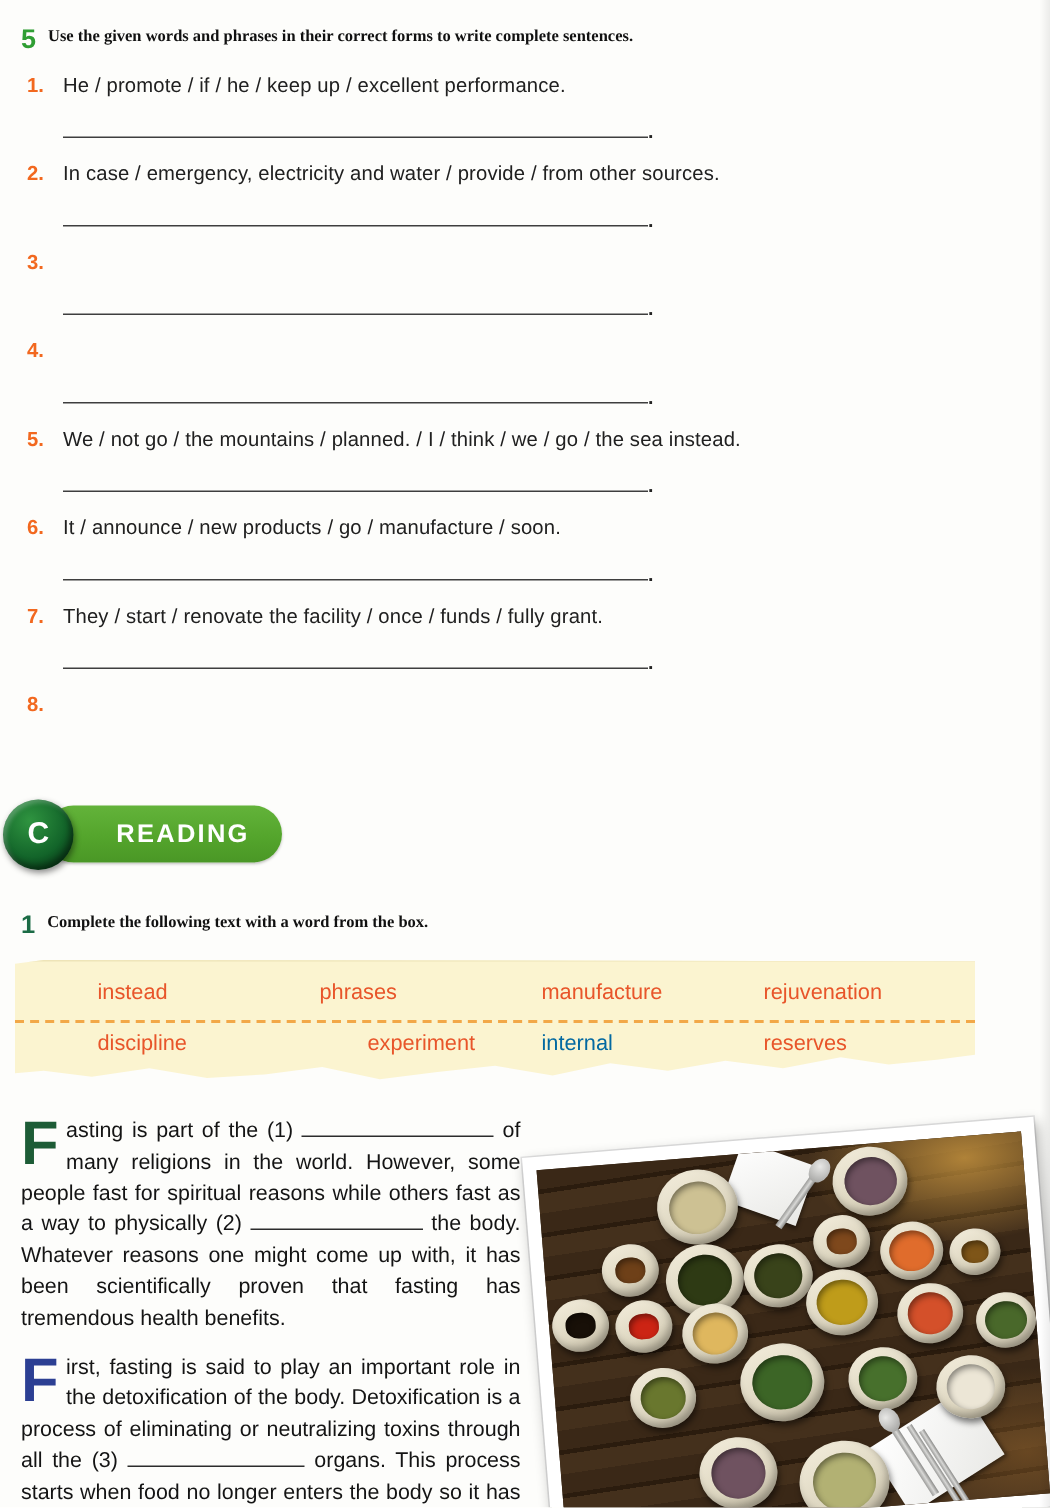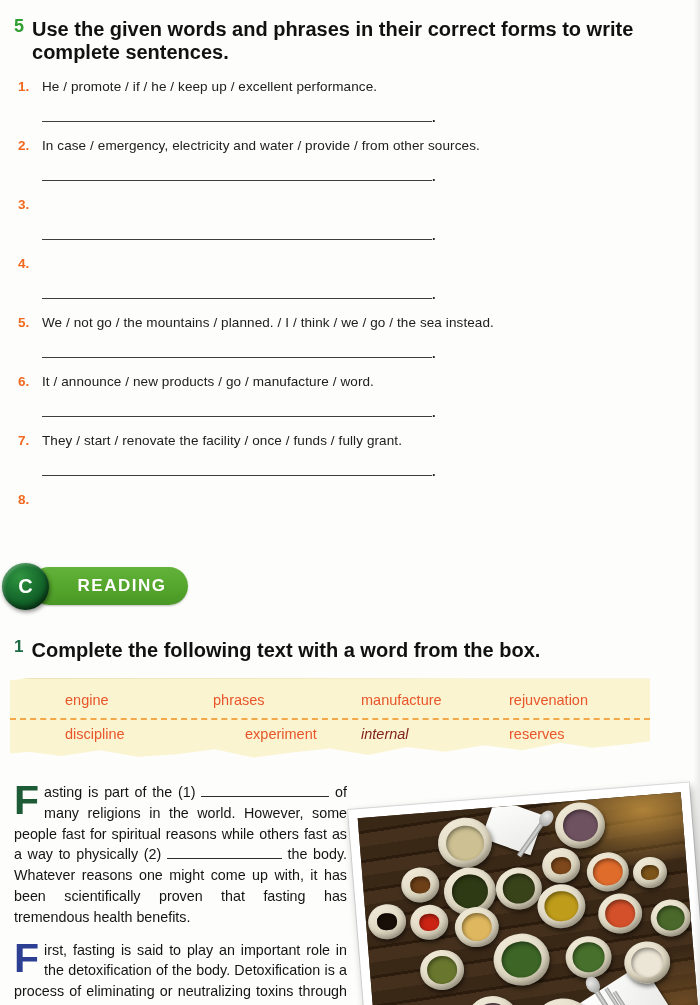--- a/index.html
+++ b/index.html
@@ -9,21 +9,21 @@
     background:#fdfdfb;
     font-family:"Liberation Sans", sans-serif; color:#1a1a1a;
   }
   .page::after{ content:""; position:absolute; top:0; right:0; width:7px; height:100%;
     background:linear-gradient(to left, rgba(0,0,0,0.07), rgba(0,0,0,0)); pointer-events:none;}
 
   
   .ex5 { padding:18px 20px 0 14px; }
   .ex-header { display:flex; gap:8px; align-items:flex-start; }
   .ex5-num { color:#2f9e33; font-weight:bold; font-size:18px; line-height:16px; }
-  .ex-title { font-weight:bold; font-size:20px; color:#111; }
+  .ex-title { font-weight:bold; font-size:11px; color:#111;font-family:Liberation Serif, serif; }
   .items { margin-top:15px; }
   .item-row { display:flex; margin-left:4px; }
   .item-num { color:#f2681f; font-weight:bold; font-size:13.5px; width:24px; flex:none; }
   .item-text { font-size:13.5px; color:#202020; letter-spacing:0.1px;text-align:right; }
   .blank-row { display:flex; align-items:flex-end; margin:18px 0 16px 28px; }
   .blank-line { width:390px; height:10px; border-bottom:1.5px solid #3e3e3e; }
   .blank-dot { font-weight:bold; font-size:13px; line-height:9px; color:#222; }
 
   
   .reading-sec { position:relative; height:48px; margin:56px 0 0 0; }
@@ -137,21 +137,21 @@
         <div class="item-row">
           <span class="item-num">5.</span>
           <span class="item-text">We / not go / the mountains / planned. / I / think / we / go / the sea instead.</span>
         </div>
         <div class="blank-row">
           <span class="blank-line"></span>
           <span class="blank-dot">.</span>
         </div>
         <div class="item-row">
           <span class="item-num">6.</span>
-          <span class="item-text">It / announce / new products / go / manufacture / word.</span>
+          <span class="item-text">It / announce / new products / go / manufacture / soon.</span>
         </div>
         <div class="blank-row">
           <span class="blank-line"></span>
           <span class="blank-dot">.</span>
         </div>
         <div class="item-row">
           <span class="item-num">7.</span>
           <span class="item-text">They / start / renovate the facility / once / funds / fully grant.</span>
         </div>
         <div class="blank-row">
@@ -176,29 +176,29 @@
   <section class="ex1">
     <div class="ex-header">
       <span class="ex1-num">1</span>
       <span class="ex-title">Complete the following text with a word from the box.</span>
     </div>
   </section>
 
   <div class="word-box" style="background: rgb(251, 244, 208);">
     <div class="dash-sep"></div>
   <div class="word-row r0">
-        <span class="word" style="color: rgb(232, 85, 42);">engine</span>
+        <span class="word" style="color: rgb(232, 85, 42);">instead</span>
         <span class="word" style="color: rgb(232, 85, 42);">phrases</span>
         <span class="word" style="color: rgb(232, 85, 42);">manufacture</span>
         <span class="word" style="color: rgb(232, 85, 42);">rejuvenation</span>
       </div>
       <div class="word-row r1">
         <span class="word" style="color: rgb(232, 85, 42);">discipline</span>
         <span class="word" style="color: rgb(232, 85, 42); margin-left: 32px;">experiment</span>
-        <span class="word" style="color: #7f1d1d; font-style: italic;">internal</span>
+        <span class="word" style="color: #0369a1;">internal</span>
         <span class="word" style="color: rgb(232, 85, 42);">reserves</span>
       </div>
     </div>
 
   <section class="passage">
     <div class="passage-text">
         <p><span class="dropcap" style="color: rgb(29, 92, 54);">F</span>asting is part of the (1) <span class="blank-inline" style="width: 128px;"></span> of many religions in the world. However, some people fast for spiritual reasons while others fast as a way to physically (2) <span class="blank-inline" style="width: 115px;"></span> the body. Whatever reasons one might come up with, it has been scientifically proven that fasting has tremendous health benefits.</p>
         <p><span class="dropcap" style="color: rgb(44, 63, 147);">F</span>irst, fasting is said to play an important role in the detoxification of the body. Detoxification is a process of eliminating or neutralizing toxins through all the (3) <span class="blank-inline" style="width: 118px;"></span> organs. This process starts when food no longer enters the body so it has to turn to fat reserves for energy. When they are used, the</p>
       </div>
     <div class="photo-frame">

